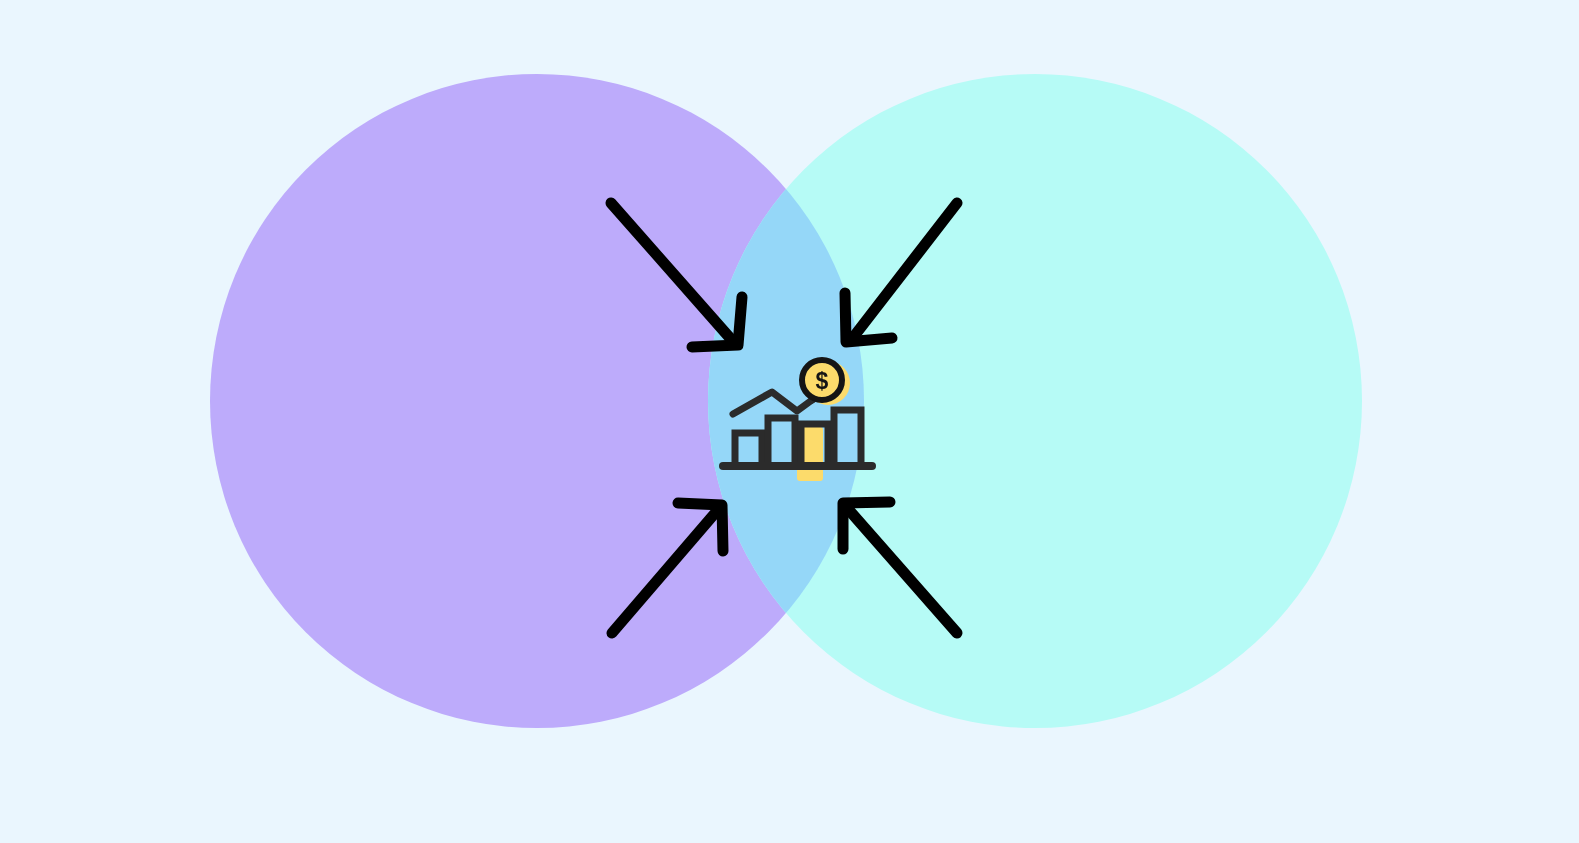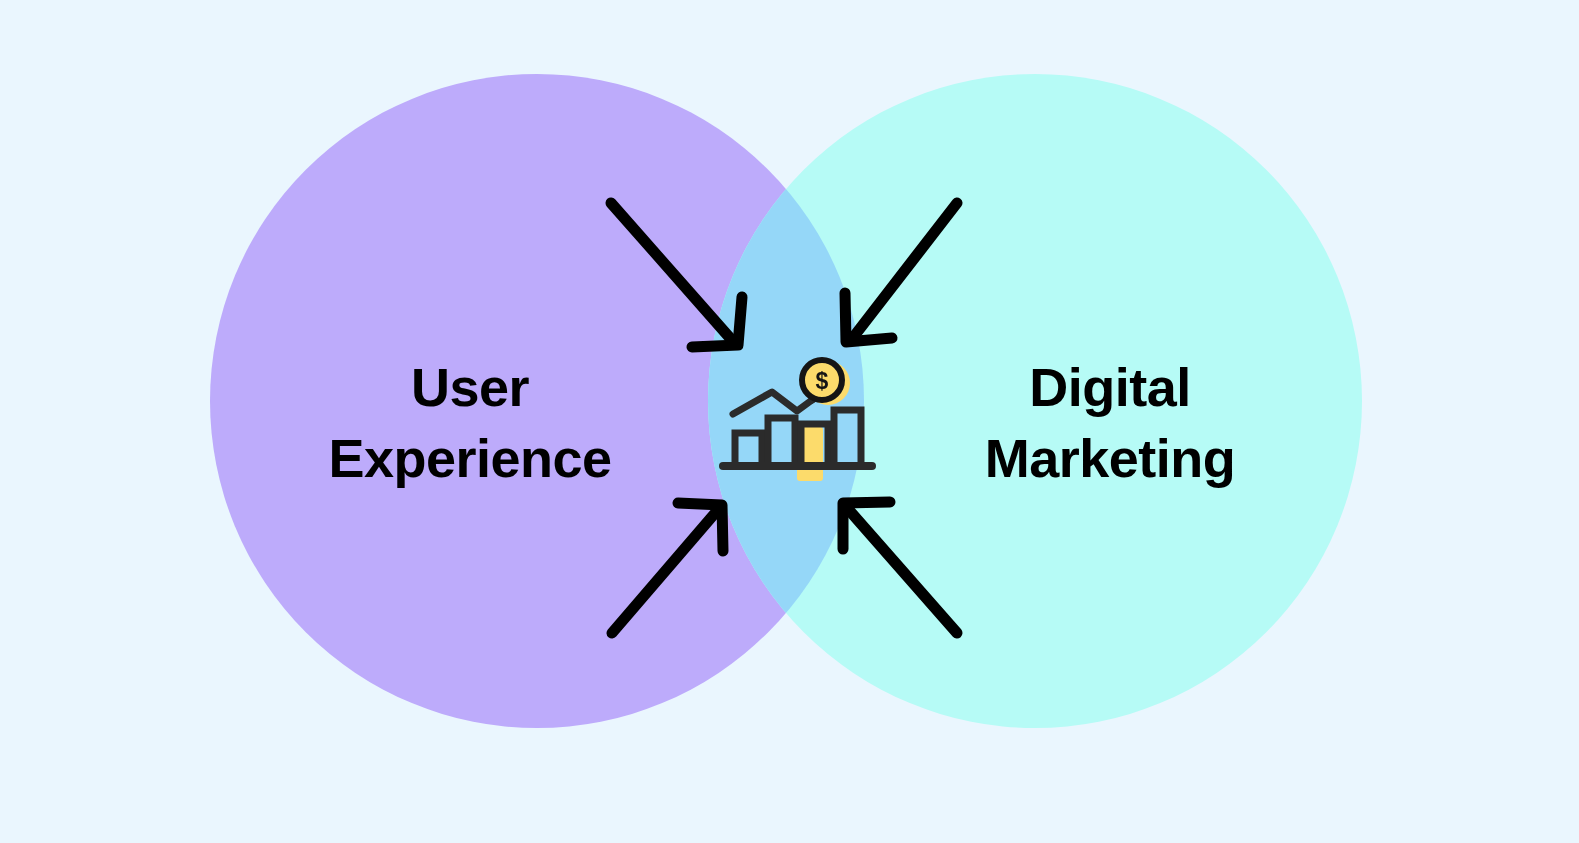--- a/index.html
+++ b/index.html
@@ -111,19 +111,15 @@
         <polyline points="678,503 722,505 723,551"></polyline>
       </g>
 
       <g>
         <line x1="957" y1="633" x2="849" y2="510"></line>
         <polyline points="890,502 843,503 843,549"></polyline>
       </g>
     </g>
   </svg>
 
-  <div class="venn-label" id="label-left">User
-Experience</div>
 
-  <div class="venn-label" id="label-right">Digital
-Marketing</div>
 
 </div>
 
 </body></html>

